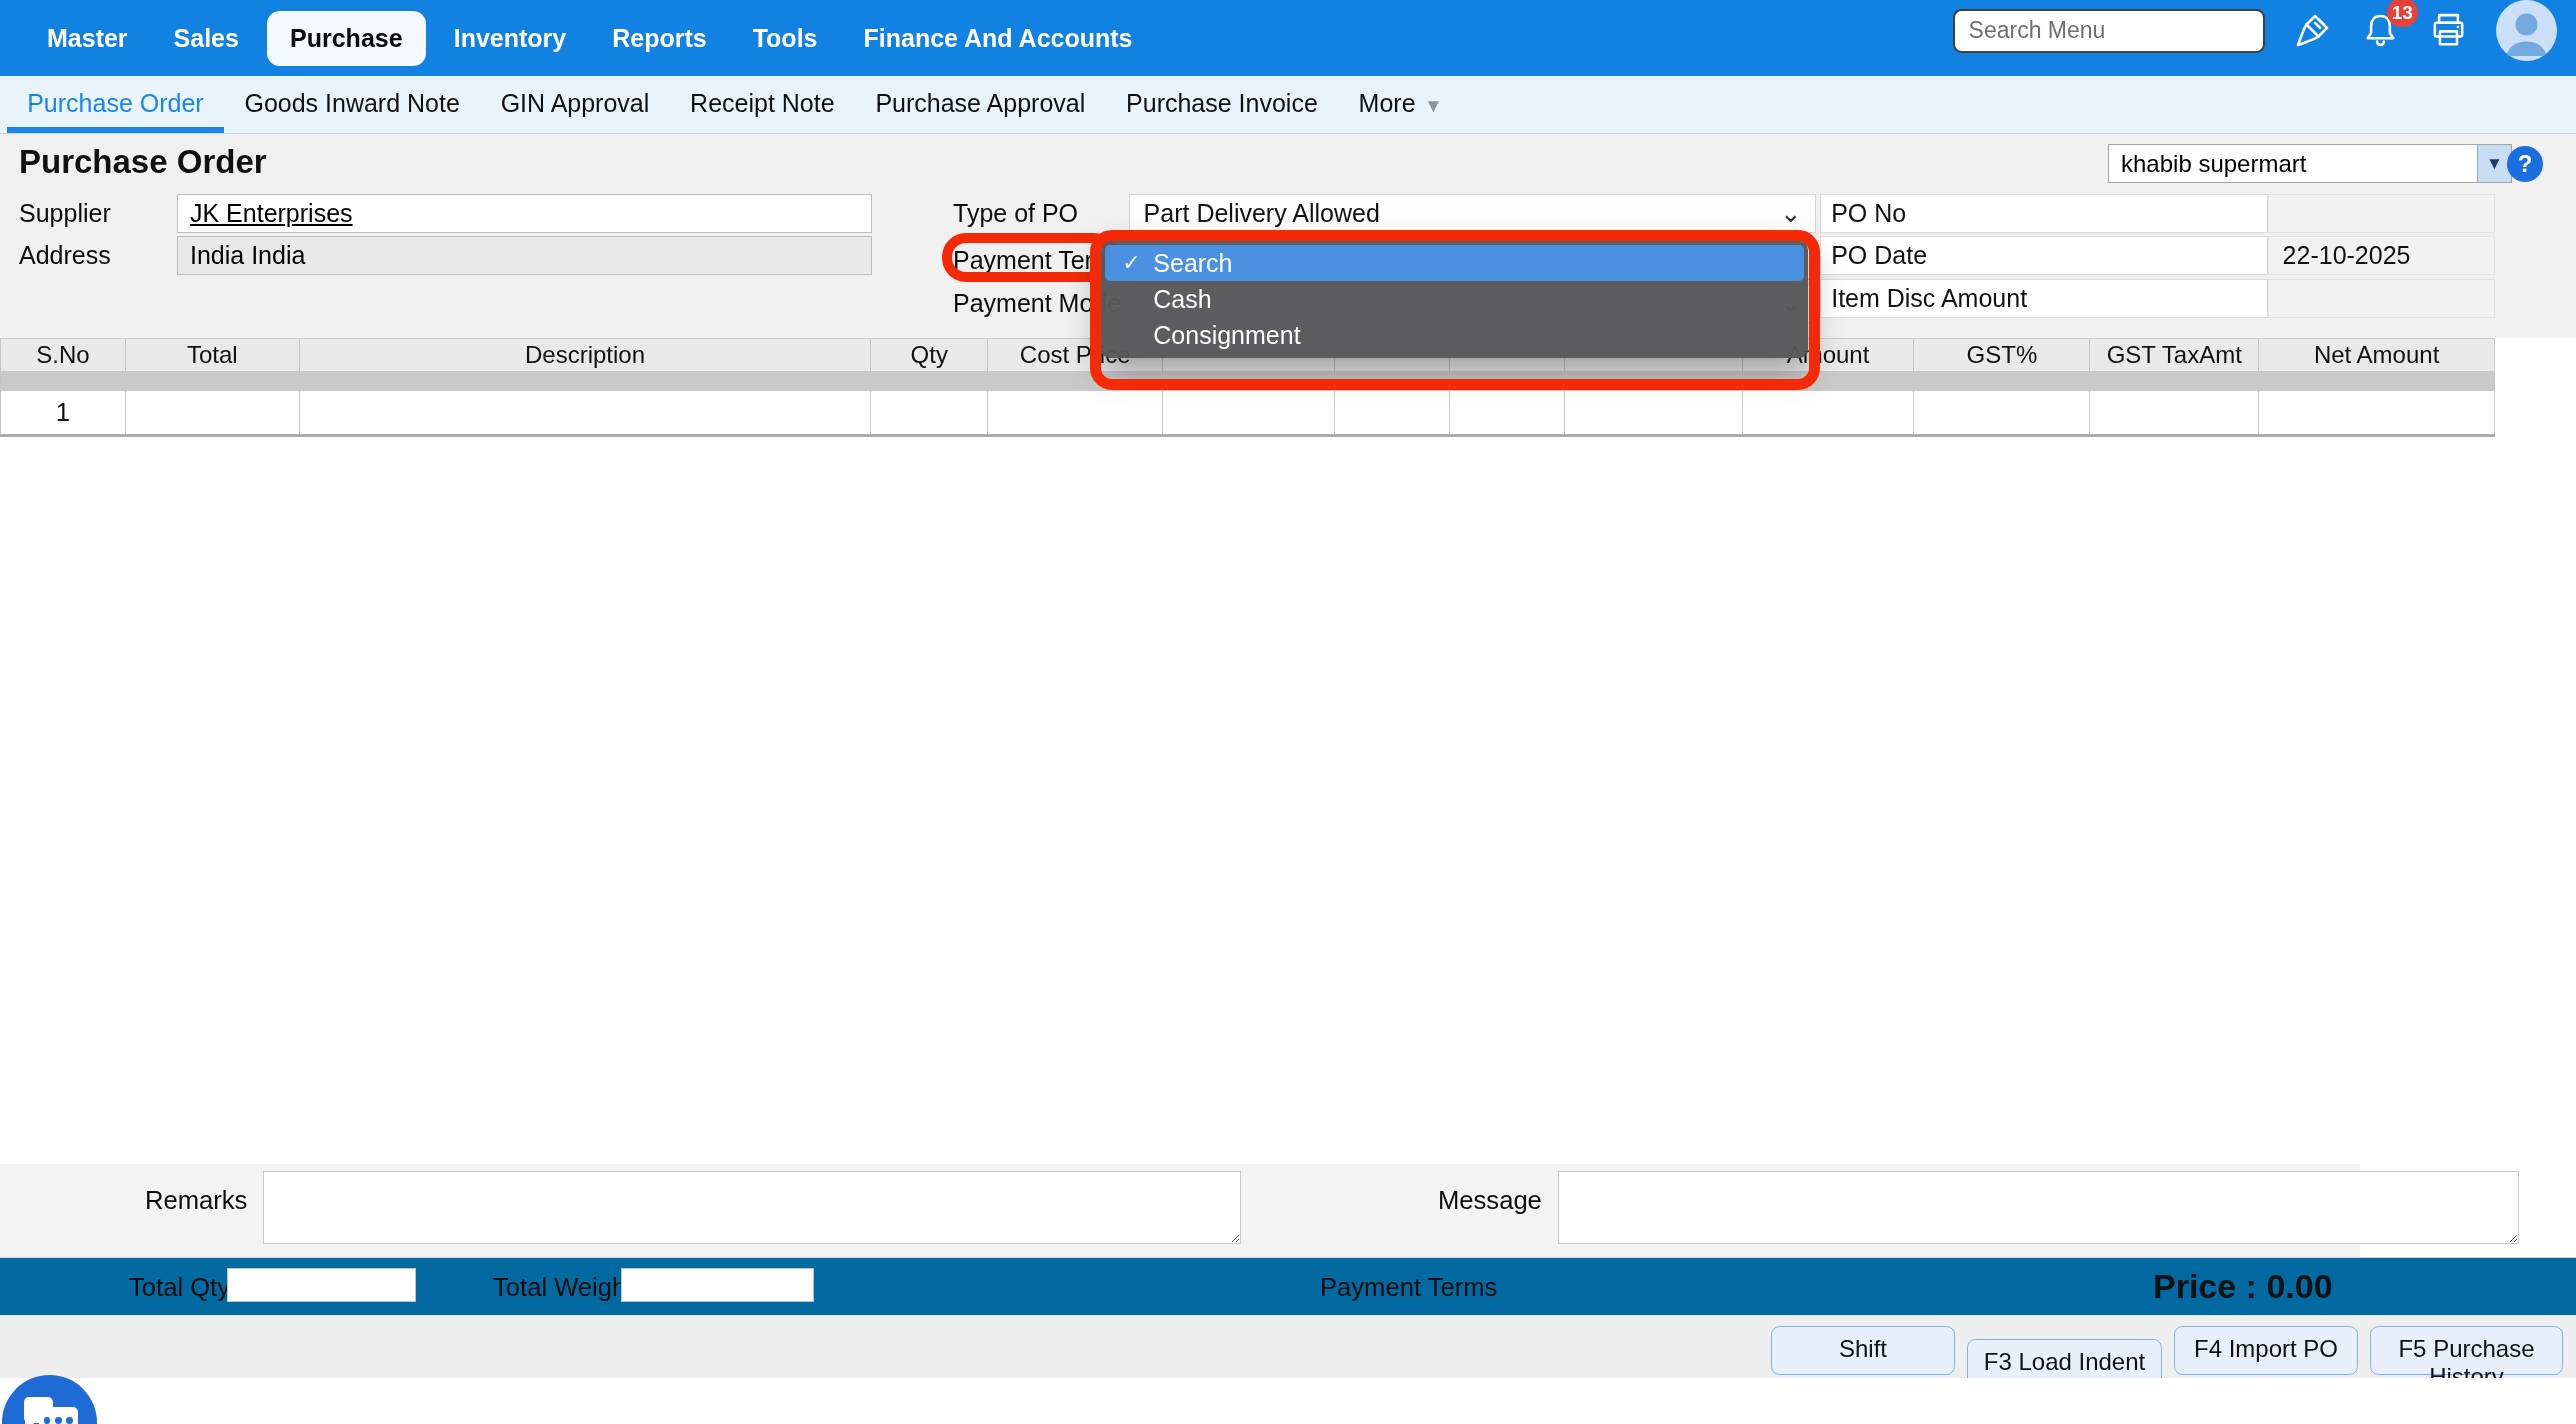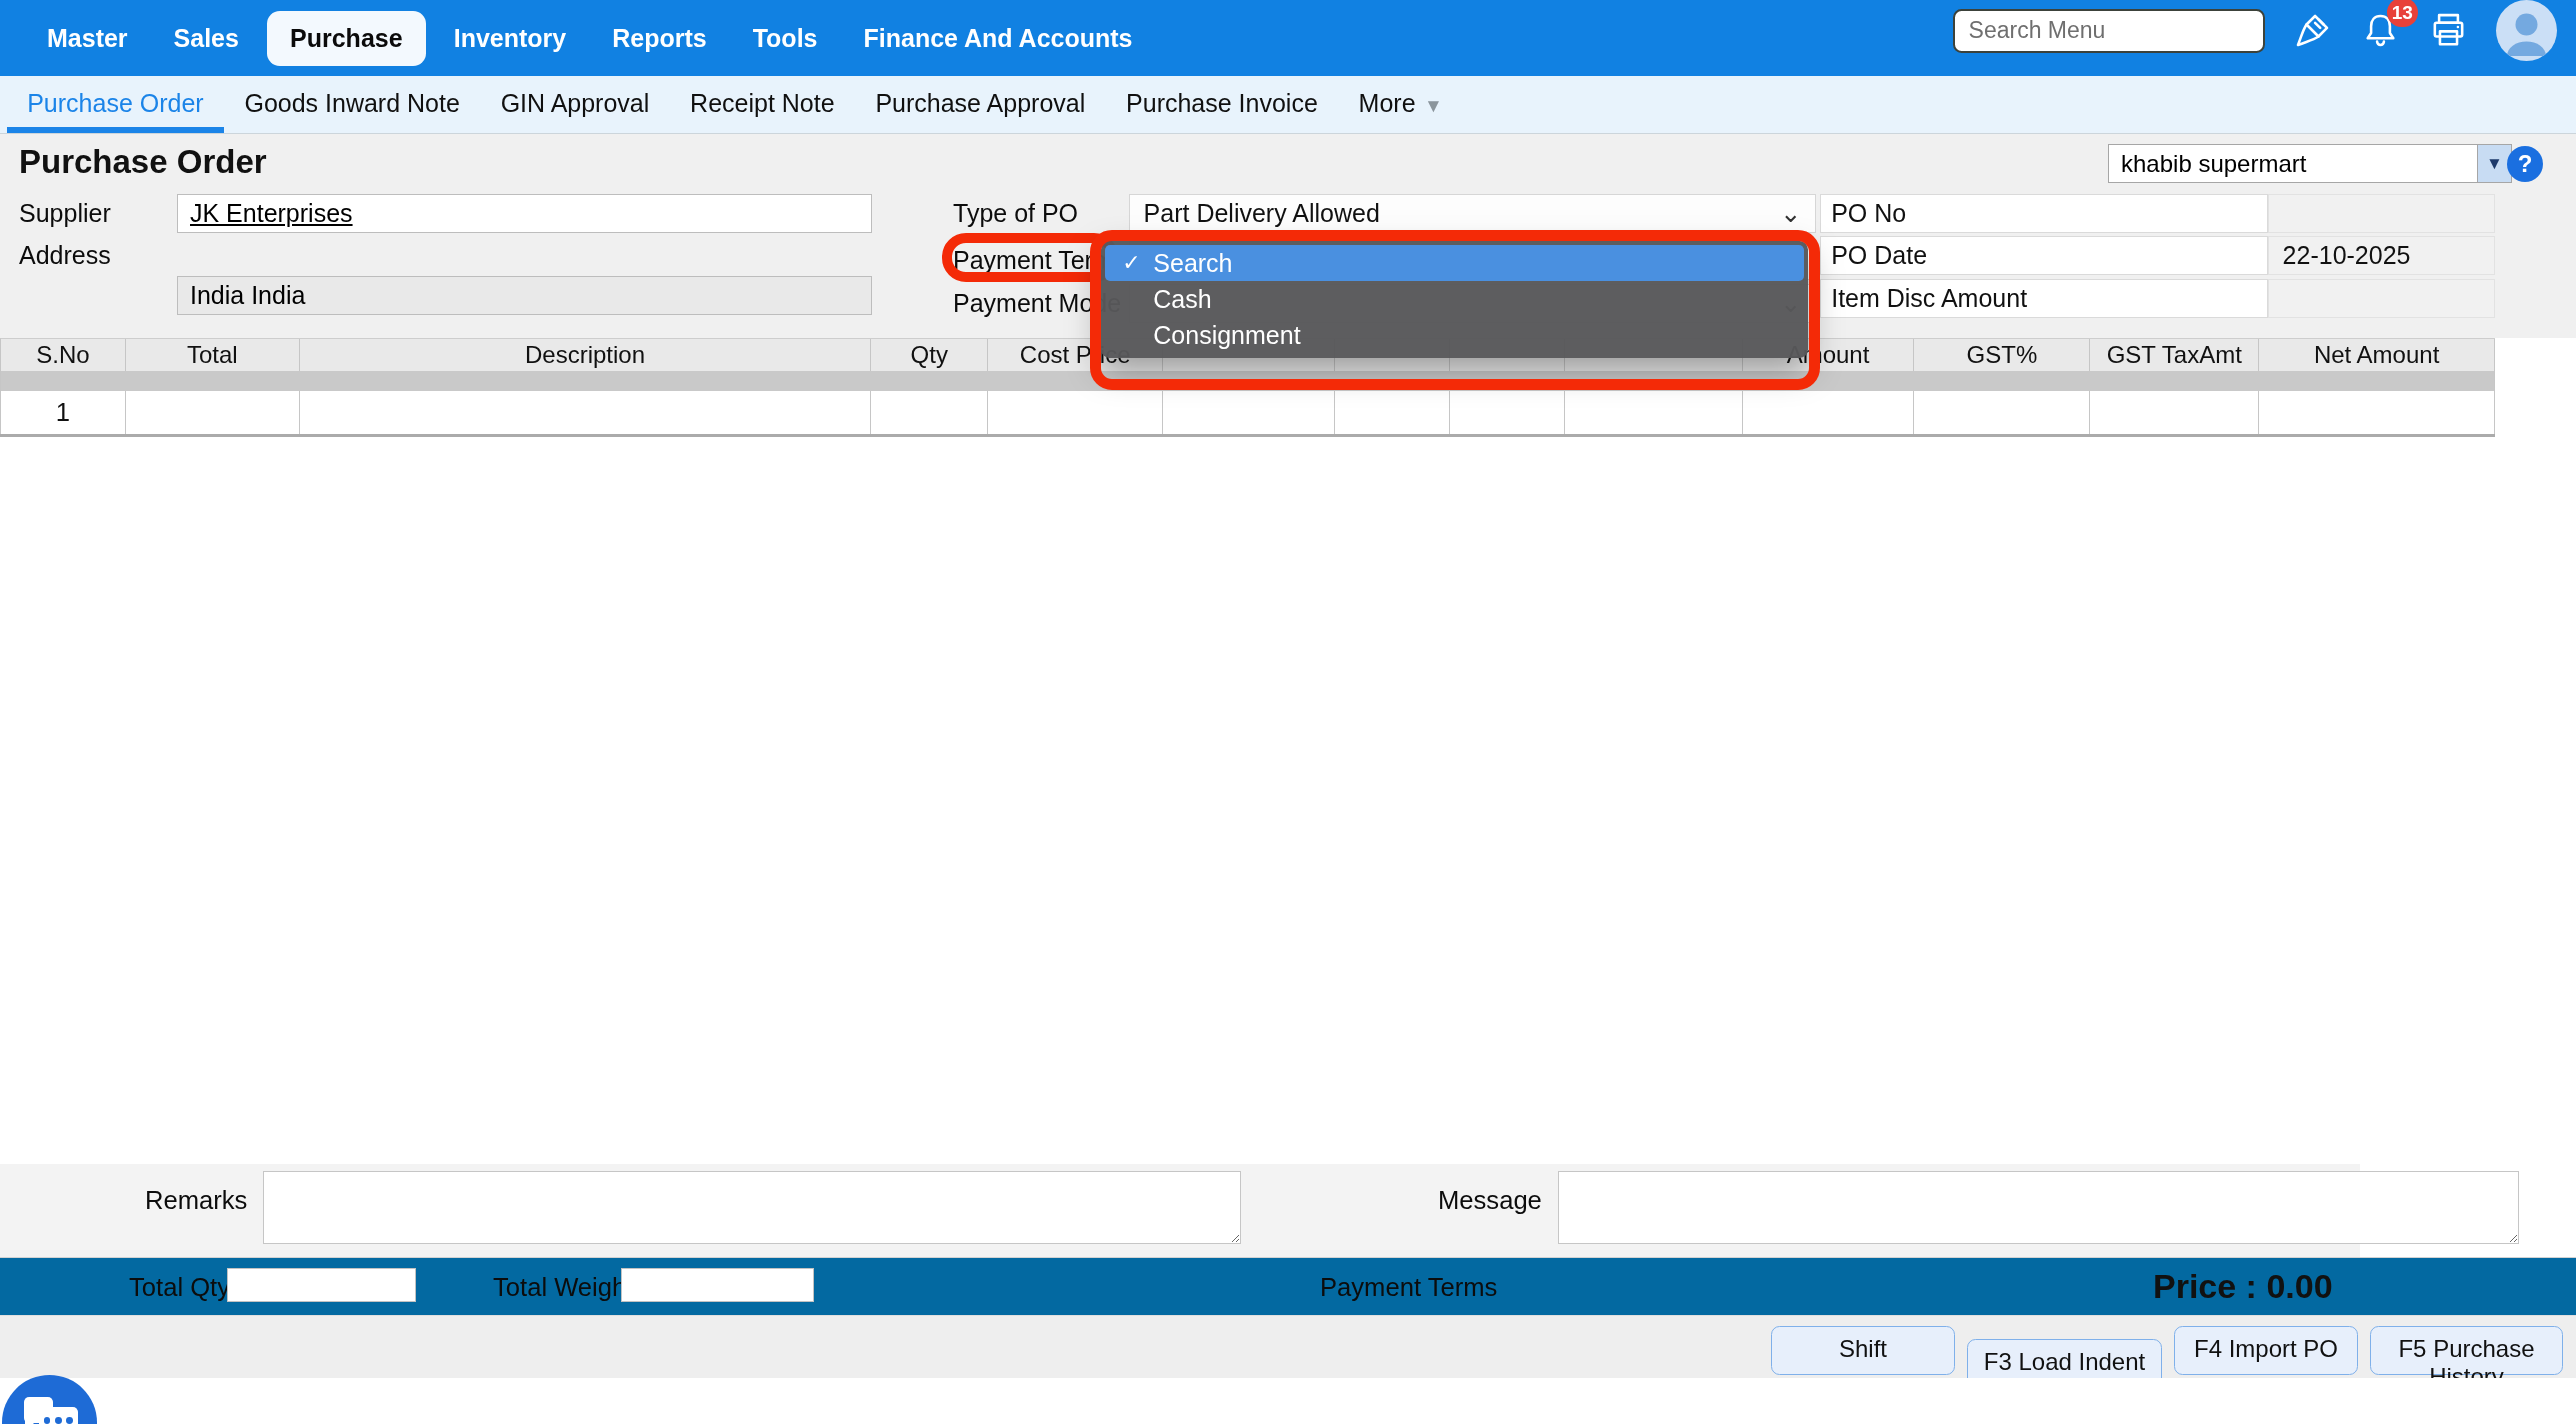--- a/index.html
+++ b/index.html
@@ -187,21 +187,21 @@
 
   <div class="store-combo">
     <input class="store-input" value="khabib supermart" style="">
     <div class="store-btn">▼</div>
   </div>
   <div class="help-btn">?</div>
 
   <div class="flabel" style="left:19px; top:60px;">Supplier</div>
   <input class="finput" style="left: 177px; top: 60px; width: 695px; text-decoration: underline;" value="JK Enterprises">
   <div class="flabel" style="left:19px; top:102px;">Address</div>
-  <input class="finput disabled" style="left: 177px; top: 102px; width: 695px; margin-top: 40px;" value="India India">
+  <input class="finput disabled" style="left: 177px; top: 102px; width: 695px;" value="India India">
 
   <div class="flabel" style="left:953px; top:60px;">Type of PO</div>
   <div class="sel" style="left:1129px; top:60px; width:687px;">
     <span>Part Delivery Allowed</span>
     <span class="sel-arrow">⌄</span>
   </div>
   <div class="flabel" style="left:953px; top:107px;">Payment Terms</div>
   <div class="sel" style="left:1129px; top:107px; width:687px;">
     <span class="sel-arrow">⌄</span>
   </div>

